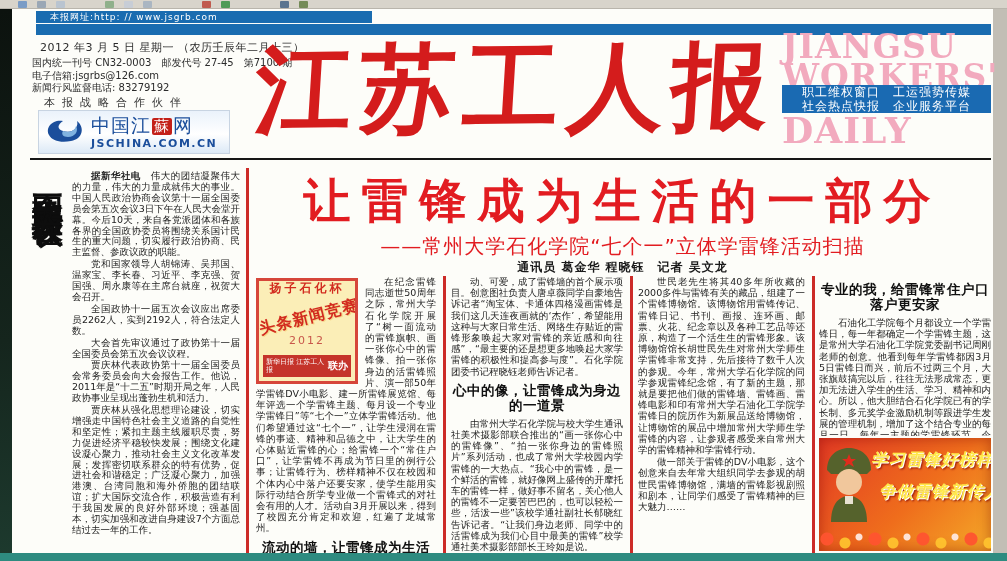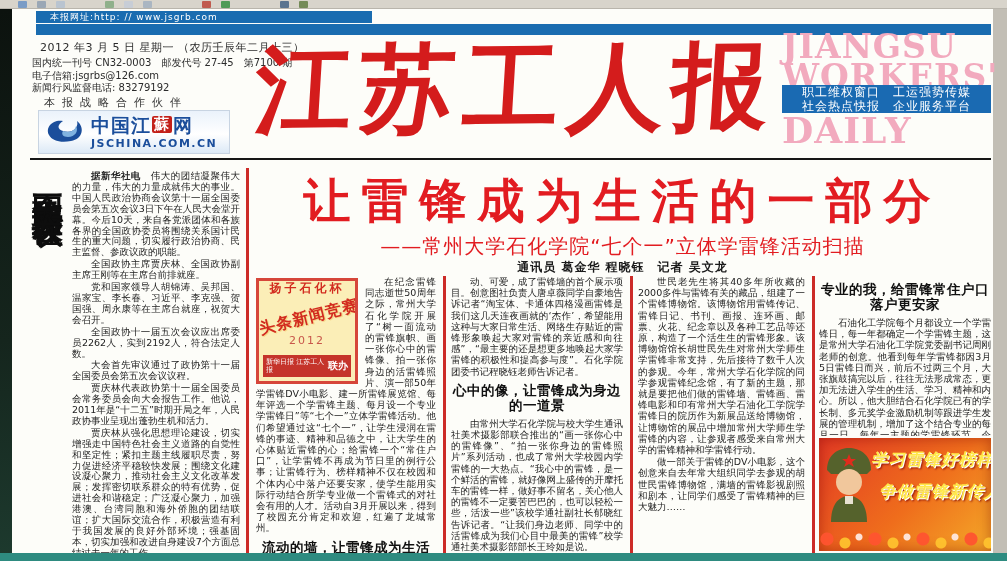--- a/index.html
+++ b/index.html
@@ -21,21 +21,21 @@
   
   .hdr{position:absolute;color:#2b2b2b;}
   .date-line{left:40px;top:40px;font-size:11px;letter-spacing:.5px;}
   .issue-line{left:32px;top:56px;font-size:10px;}
   .email-line{left:32px;top:69px;font-size:10px;}
   .phone-line{left:32px;top:81px;font-size:10px;}
   .partner-label{left:44px;top:95px;font-size:11px;letter-spacing:7px;color:#333;}
   .logo-box{position:absolute;left:38px;top:110px;width:192px;height:44px;background:linear-gradient(180deg,#eaf2fb,#ffffff 55%,#dce9f6);
             border:1px solid #c8d4e2;display:flex;align-items:center;padding:2px 4px;box-sizing:border-box;}
   .logo-text{display:flex;flex-direction:column;line-height:1;margin-left:4px;}
-  .logo-cn{font-size:19px;font-weight:bold;color:#1b4e9b;letter-spacing:1px;display:flex;align-items:flex-start;}
+  .logo-cn{font-size:19px;font-weight:normal;color:#1b4e9b;letter-spacing:1px;display:flex;align-items:flex-end;}
   .logo-su{display:inline-block;background:#c32019;color:#fff;font-size:15px;padding:1px 2px;border-radius:2px;margin:0 1px;}
   .logo-url{font-size:11px;font-weight:bold;color:#1b4e9b;letter-spacing:1.5px;margin-top:3px;}
 
   
   .masthead{position:absolute;left:238px;top:24px;width:555px;height:132px;color:#d41c1c;
             font-family:"DejaVu Serif","Liberation Serif",serif;font-weight:bold;font-size:96px;line-height:128px;
             letter-spacing:8px;white-space:nowrap;transform:skewX(-4deg) rotate(-.5deg);text-align:center;}
 
   
   .eng{position:absolute;left:782px;width:210px;color:#f2aabe;font-family:"DejaVu Serif","Liberation Serif",serif;
@@ -151,21 +151,20 @@
     <div>社会热点快报　企业服务平台</div>
   </div>
   <div class="eng eng3">DAILY</div>
 
   <div class="black-rule"></div>
 
   <div class="v-headline">全国政协十一届五次会议在</div>
   <div class="left-col">
     <div class="para"><b>据新华社电　</b><span>伟大的团结凝聚伟大的力量，伟大的力量成就伟大的事业。中国人民政治协商会议第十一届全国委员会第五次会议3日下午在人民大会堂开幕。今后10天，来自各党派团体和各族各界的全国政协委员将围绕关系国计民生的重大问题，切实履行政治协商、民主监督、参政议政的职能。</span></div>
     <div>
-        <div class="para">全国政协主席贾庆林、全国政协副主席王刚等在主席台前排就座。</div>
         <div class="para">党和国家领导人胡锦涛、吴邦国、温家宝、李长春、习近平、李克强、贺国强、周永康等在主席台就座，祝贺大会召开。</div>
         <div class="para">全国政协十一届五次会议应出席委员2262人，实到2192人，符合法定人数。</div>
         <div class="para">大会首先审议通过了政协第十一届全国委员会第五次会议议程。</div>
         <div class="para">贾庆林代表政协第十一届全国委员会常务委员会向大会报告工作。他说，2011年是“十二五”时期开局之年，人民政协事业呈现出蓬勃生机和活力。</div>
         <div class="para">贾庆林从强化思想理论建设，切实增强走中国特色社会主义道路的自觉性和坚定性；紧扣主题主线履职尽责，努力促进经济平稳较快发展；围绕文化建设凝心聚力，推动社会主义文化改革发展；发挥密切联系群众的特有优势，促进社会和谐稳定；广泛凝心聚力，加强港澳、台湾同胞和海外侨胞的团结联谊；扩大国际交流合作，积极营造有利于我国发展的良好外部环境；强基固本，切实加强和改进自身建设7个方面总结过去一年的工作。</div>
       </div>
   </div>
   <div class="red-div rd1"></div>
 
   <div class="headline">让雷锋成为生活的一部分</div>

